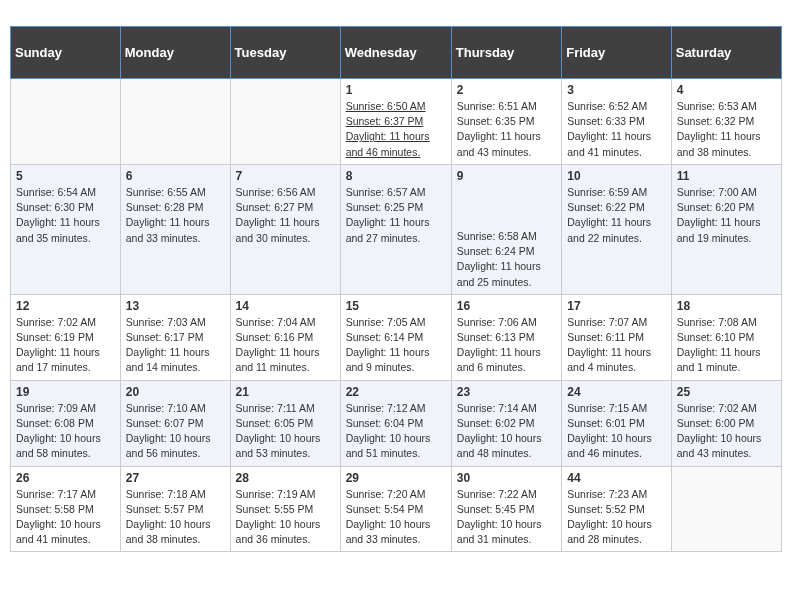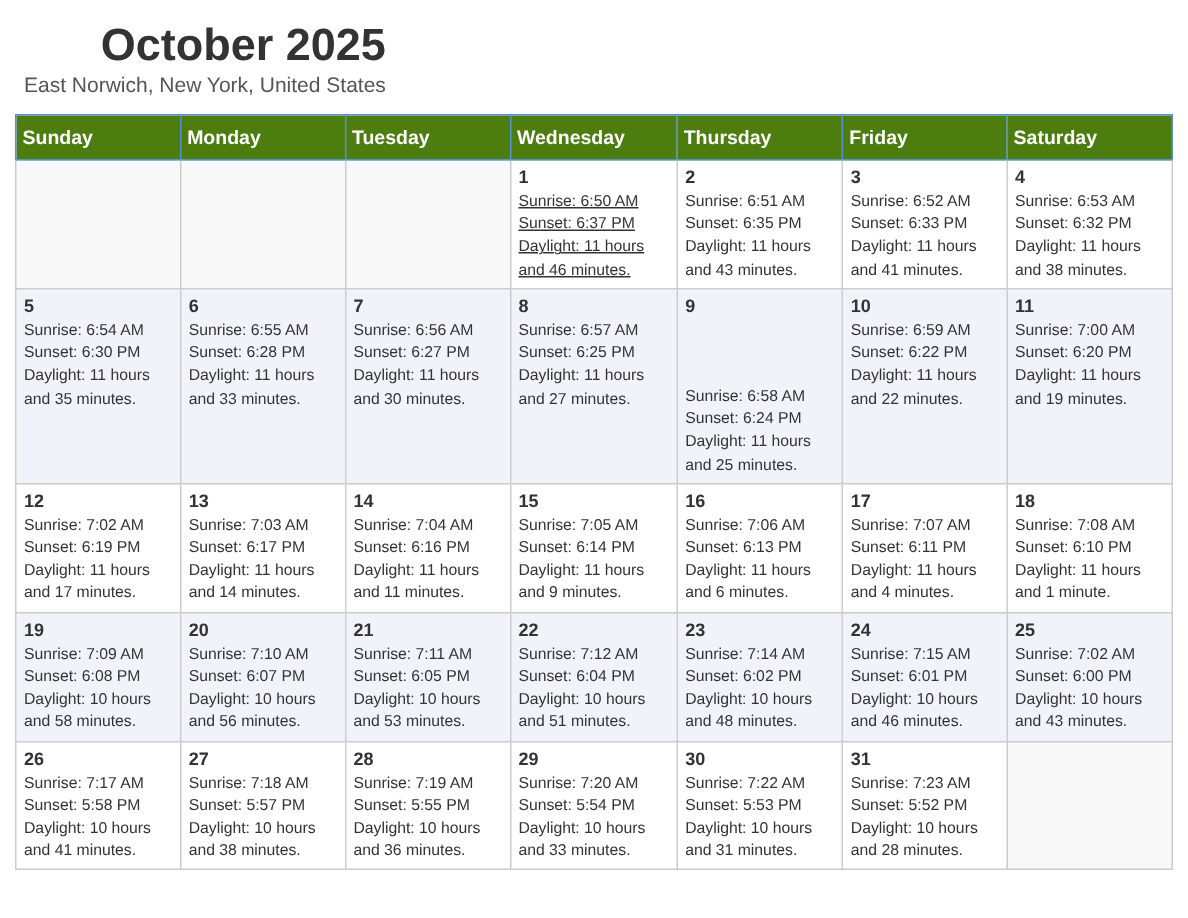--- a/index.html
+++ b/index.html
@@ -46,25 +46,25 @@
     .location {
       font-size: 14px;
       color: #555;
     }
     .calendar {
       width: 100%;
       border-collapse: collapse;
       border: 1px solid #ccc;
     }
     .calendar th {
-      background-color: #4d7c0f;
+      background-color: #404040;
       color: #fff;
       font-size: 13px;
       font-weight: bold;
-      padding: 7px 4px;
+      padding: 18px 4px;
       text-align: left;
       border: 1px solid #5590d0;
     }
     .calendar td {
       vertical-align: top;
       border: 1px solid #ccc;
       padding: 4px 5px;
       font-size: 10.5px;
       color: #333;
       width: 113px;
@@ -87,24 +87,20 @@
       font-size: 10.5px;
     }
     .empty-cell {
       background-color: #f8f8f8 !important;
     }
   </style>
 </head>
 <body>
 
 <div class="header">
-  <div class="title-block">
-    <div class="month-title">October 2025</div>
-    <div class="location">East Norwich, New York, United States</div>
-  </div>
 </div>
 
 <table class="calendar">
   <thead>
     <tr>
     <th>Sunday</th>
         <th>Monday</th>
         <th>Tuesday</th>
         <th>Wednesday</th>
         <th>Thursday</th>
@@ -295,25 +291,25 @@
         </td>
         <td>
           <span class="day-number">29</span>
           <div class="day-info" style="white-space: pre-line;">Sunrise: 7:20 AM
 Sunset: 5:54 PM
 Daylight: 10 hours and 33 minutes.</div>
         </td>
         <td>
           <span class="day-number">30</span>
           <div class="day-info" style="white-space: pre-line;">Sunrise: 7:22 AM
-Sunset: 5:53 PM
+Sunset: 5:45 PM
 Daylight: 10 hours and 31 minutes.</div>
         </td>
         <td>
-          <span class="day-number">31</span>
+          <span class="day-number">44</span>
           <div class="day-info" style="white-space: pre-line;">Sunrise: 7:23 AM
 Sunset: 5:52 PM
 Daylight: 10 hours and 28 minutes.</div>
         </td>
         <td class="empty-cell"></td>
       </tr>
     </tbody>
 </table>
 
 </body></html>

